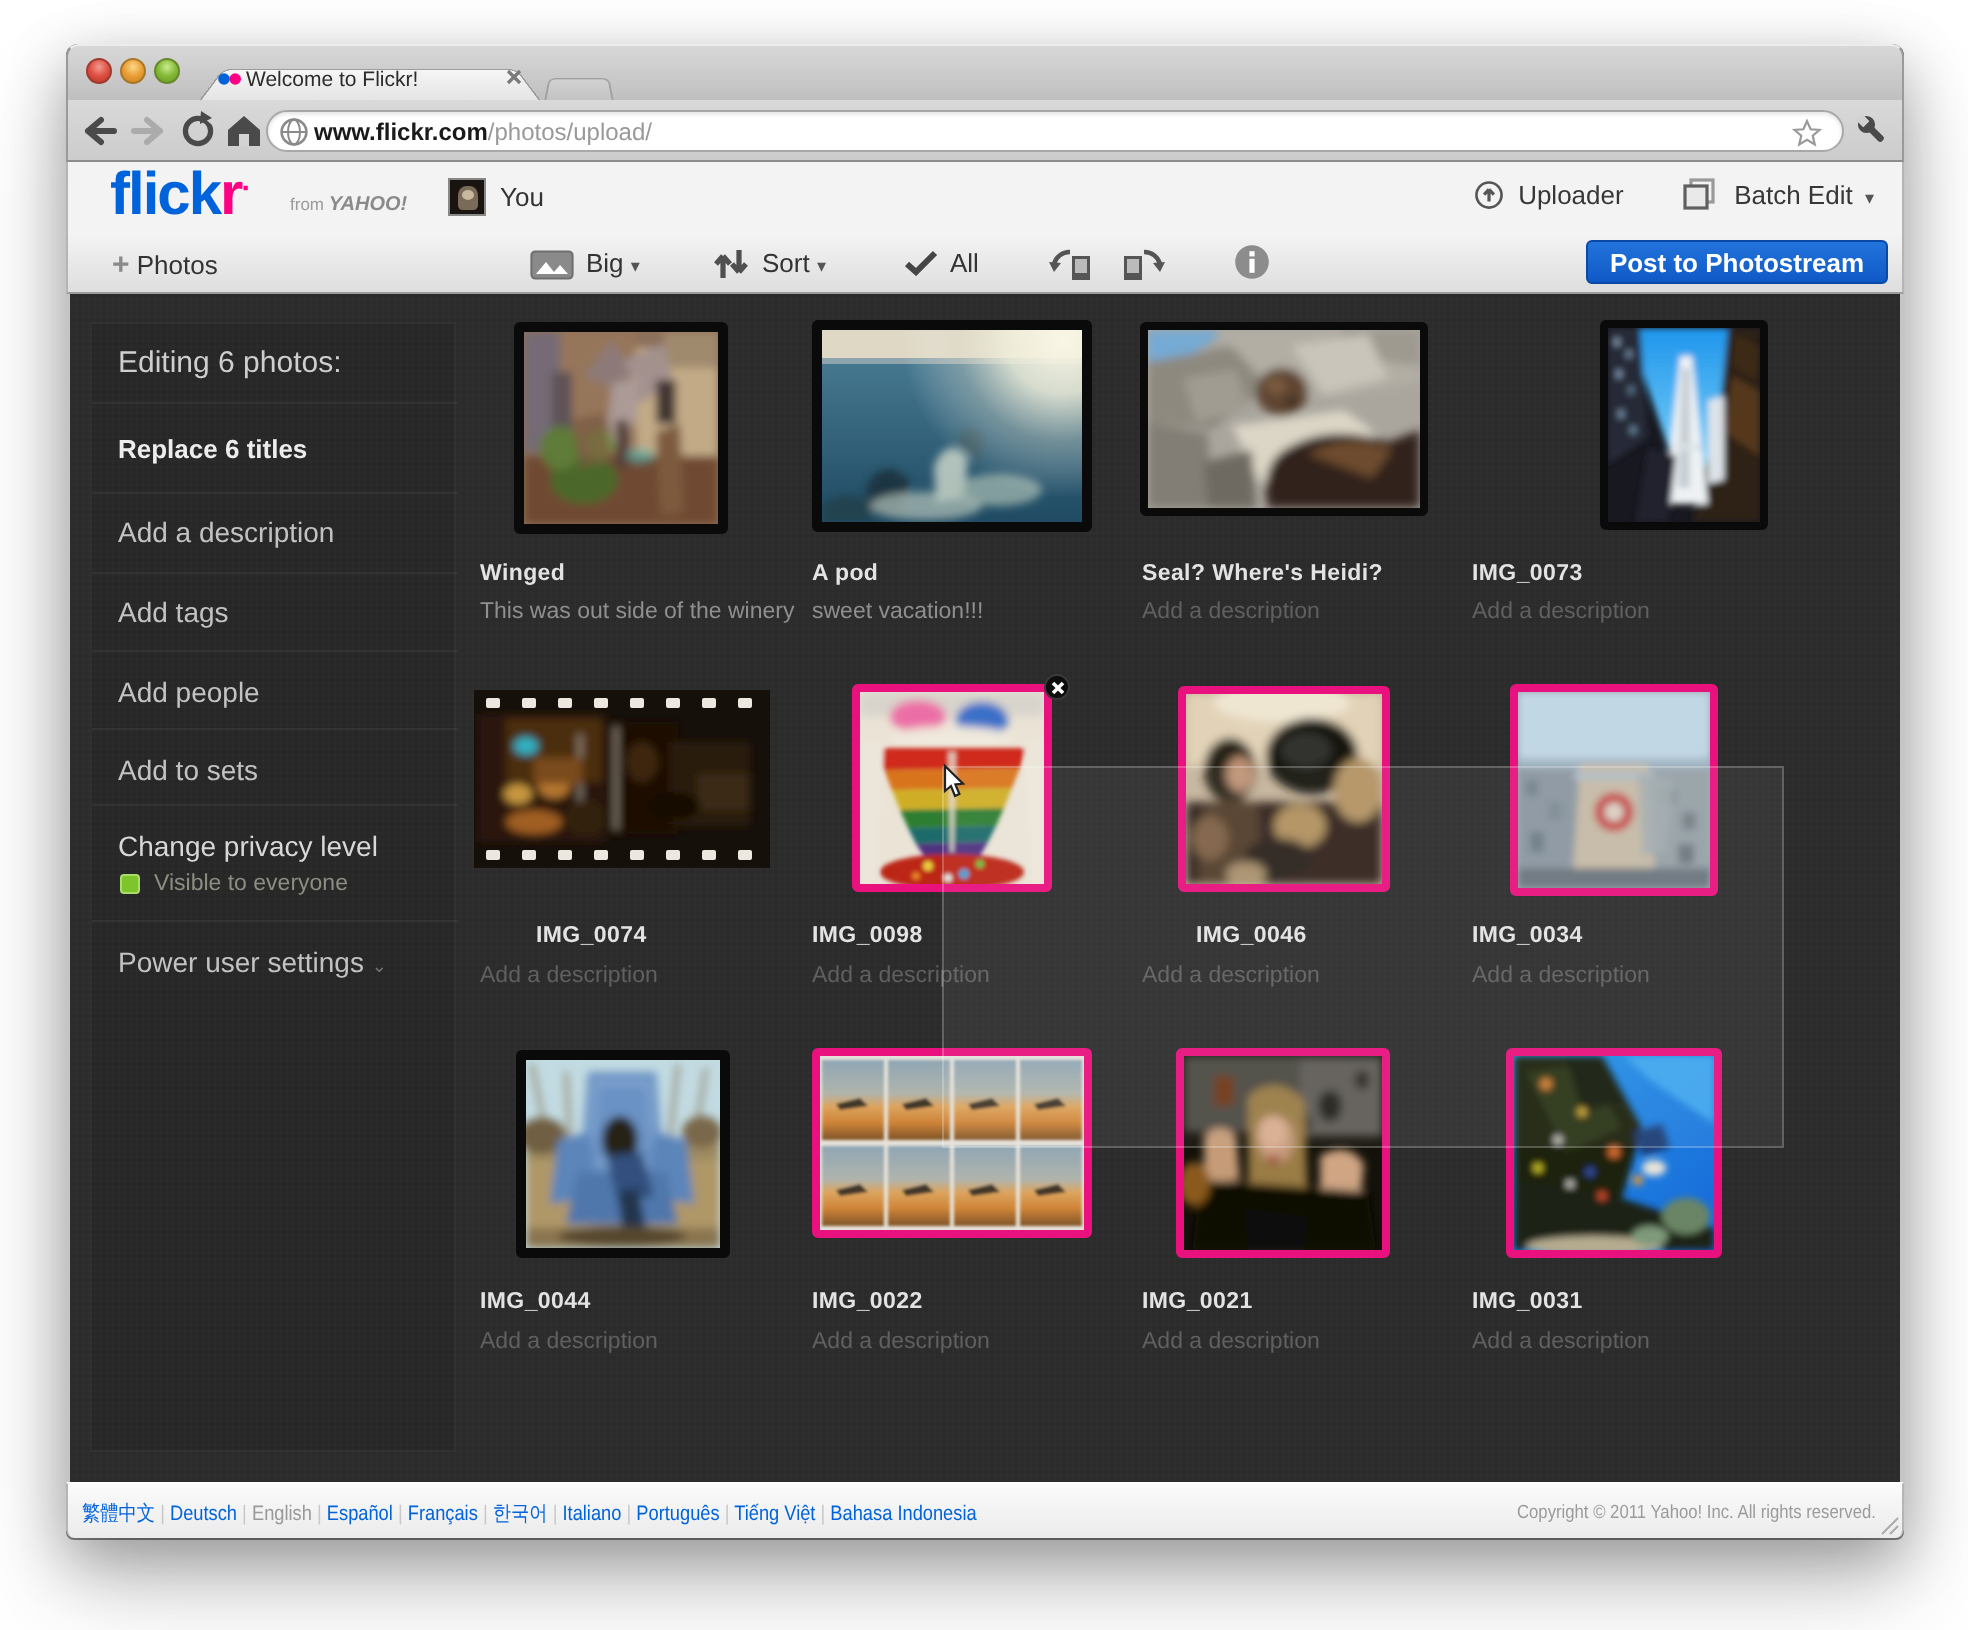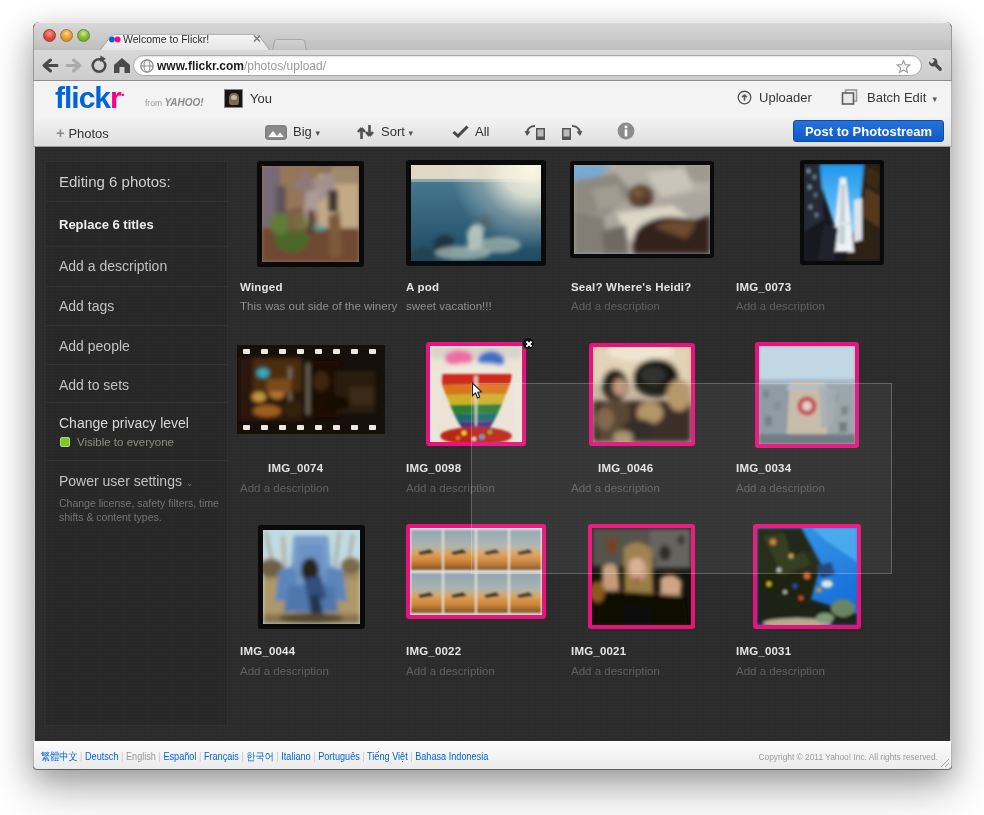--- a/index.html
+++ b/index.html
@@ -170,21 +170,20 @@
       <div class="sdiv" style="top:163px;"></div>
       <div class="sitem" style="top:176px;">Add people</div>
       <div class="sdiv" style="top:202px;"></div>
       <div class="sitem" style="top:215px;">Add to sets</div>
       <div class="sdiv" style="top:240px;"></div>
       <div class="sitem" style="top:253px;color:#d8d8d8;">Change privacy level</div>
       <div style="position:absolute;left:14px;top:275px;width:10px;height:10px;background:#7ec52c;border:1px solid #a8de6a;border-radius:2px;"></div>
       <div class="sitem" style="left:31px;top:274px;font-size:11.5px;color:#8d8d82;">Visible to everyone</div>
       <div class="sdiv" style="top:298px;"></div>
       <div class="sitem" style="top:311px;">Power user settings <span style="font-size:9px;color:#777;">⌄</span></div>
-      <div class="sitem" style="top:334px;font-size:10.5px;color:#757575;width:162px;line-height:14px;">Change license, safety filters, time shifts &amp; content types.</div>
     </div>
 
     <div class="photo pf" style="left:222px;top:14px;width:107px;height:106px;">
       <svg width="97" height="96" viewBox="0 0 97 96">
           <defs>
             <filter id="b1">
               <feGaussianBlur stdDeviation="2.2"></feGaussianBlur>
             </filter>
           </defs>
       <rect width="97" height="96" fill="#8f7158"></rect>

